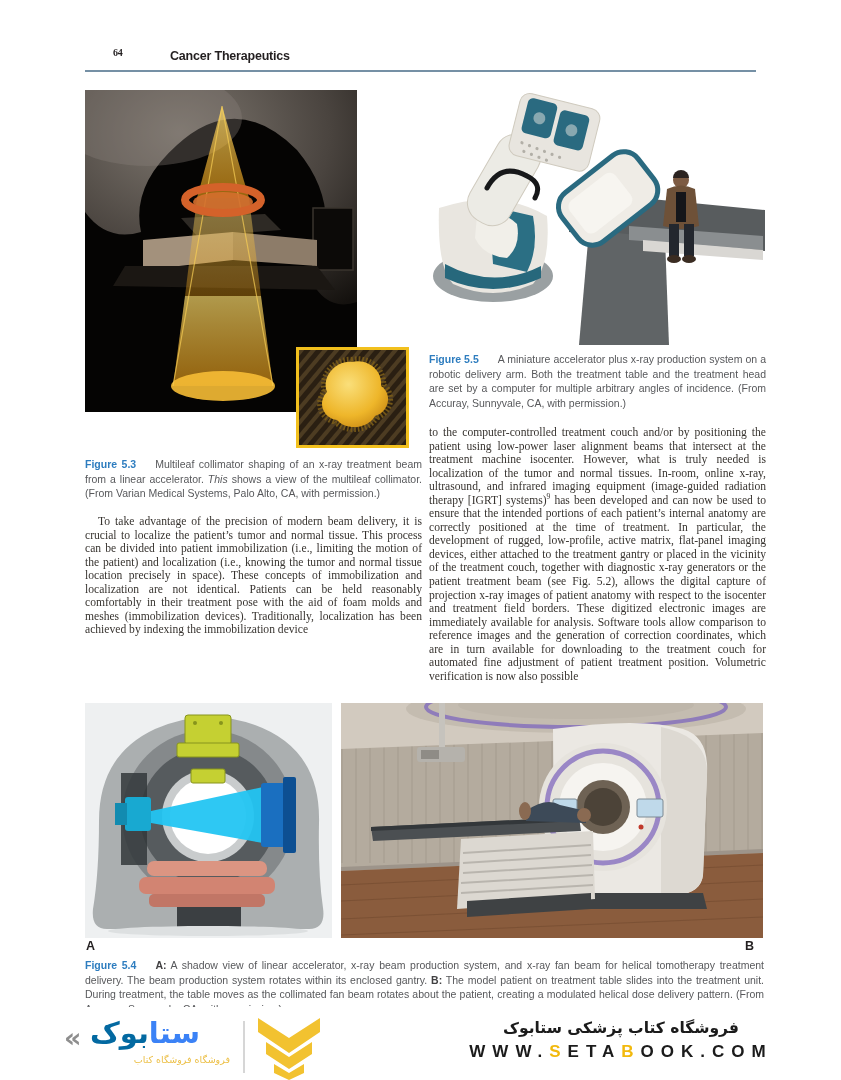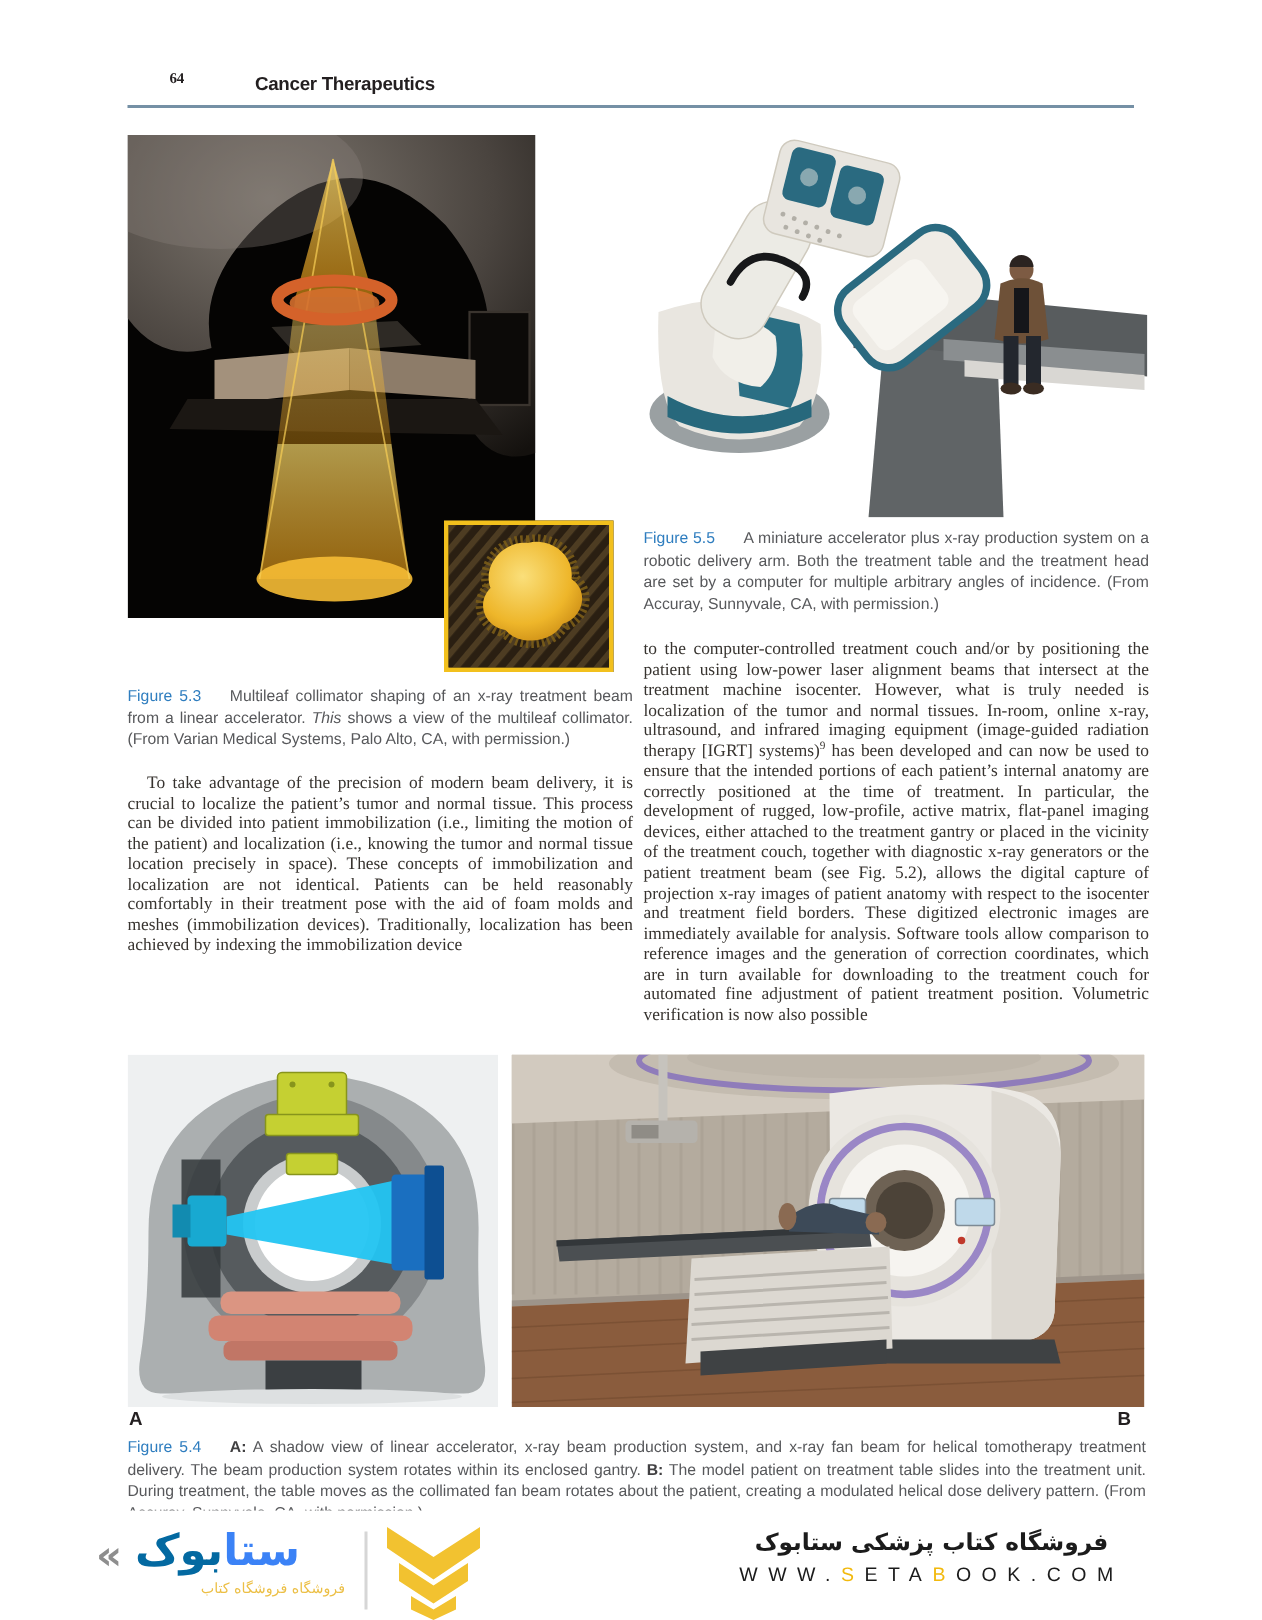--- a/index.html
+++ b/index.html
@@ -19,21 +19,21 @@
   .hdr-rule { left:85px; top:70px; width:671px; height:2px; background:#7590a5; }
 
   
   .fig-img { overflow:hidden; }
   .inset { border:3px solid #f2c01d; background:#241a10; }
 
   .caption {
     font-family:"Liberation Sans",sans-serif; font-size:10.5px; line-height:14.6px;
     color:#57585b; text-align:justify;
   }
-  .cap-label { color:#2e7dbf; font-weight:normal; margin-right:19px; }
+  .cap-label { color:#2e7dbf; font-weight:bold; margin-right:19px; }
   .cap-bold  { color:#414042; font-weight:bold; }
   .cap-italic { font-style:italic; }
 
   
   .bodycol { font-size:11.6px; line-height:13.55px; text-align:justify; color:#37332f; }
   .bodycol p.indent { text-indent:13px; }
   .bodycol sup { font-size:7.5px; line-height:0; }
 
   .panel-label { font-family:"Liberation Sans",sans-serif; font-weight:bold;
     font-size:12.5px; color:#231f20; }
@@ -47,22 +47,22 @@
   .wordmark { left:90px; top:2px; font-family:"DejaVu Sans",sans-serif;
     direction:rtl; font-size:29px; font-weight:bold; width:140px; text-align:left; }
   .wm-start { color:#3b82f6; }
   .wm-end { color:#0369a1; }
   .logo-sub { left:88px; top:40px; width:142px; text-align:right; direction:rtl;
     font-family:"DejaVu Sans",sans-serif; font-size:9.5px; color:#ecbf45; }
   .logo-divider { left:243px; top:7px; width:2px; height:52px; background:#d6d6d6; }
   .footer-right { left:428px; top:5px; width:386px; text-align:center; }
   .store-title { direction:rtl; font-family:"DejaVu Sans",sans-serif;
     font-size:15.5px; font-weight:bold; color:#1b1b1b; margin-bottom:5px;text-align:center; }
-  .site-url { font-family:"Liberation Sans",sans-serif; font-size:13px;
-    font-weight:normal; letter-spacing:7px; color:#1b1b1b; white-space:nowrap; }
+  .site-url { font-family:"Liberation Sans",sans-serif; font-size:17px;
+    font-weight:bold; letter-spacing:7px; color:#1b1b1b; white-space:nowrap; }
   .url-accent { color:#f2b90d; }
 </style>
 </head>
 <body>
 
 <div class="page">
 
   <div class="abs hdr-num">64</div>
   <div class="abs hdr-title">Cancer Therapeutics</div>
   <div class="abs hdr-rule"></div>

